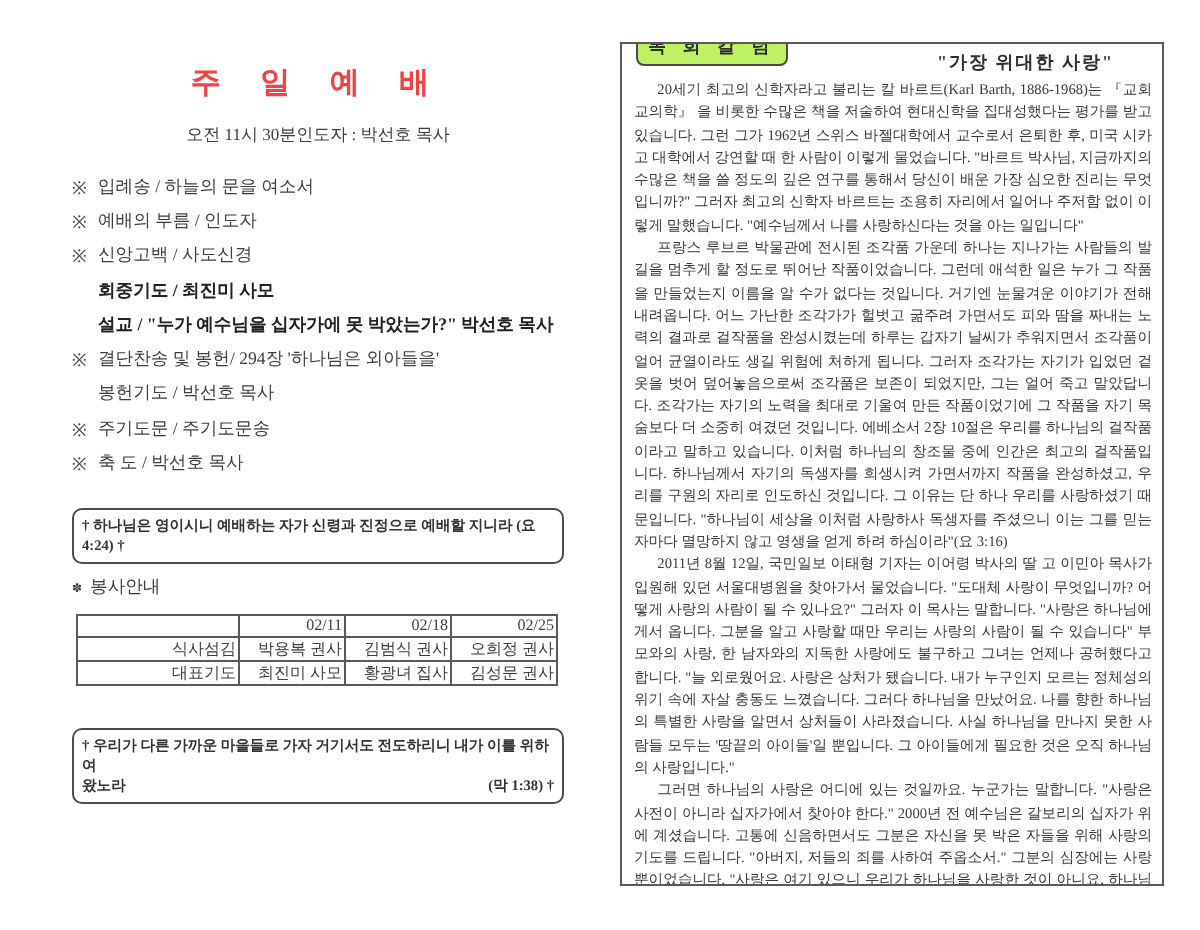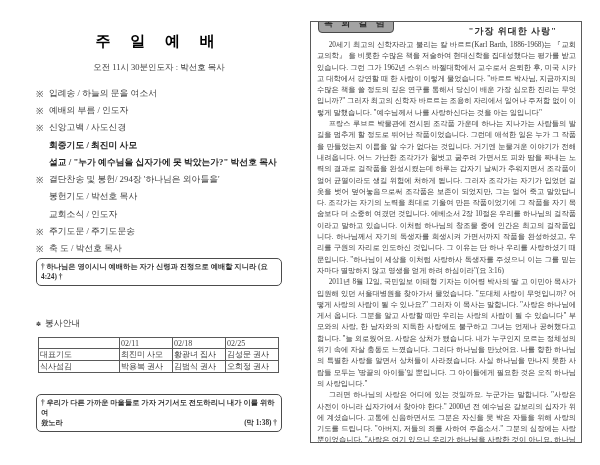--- a/index.html
+++ b/index.html
@@ -3,41 +3,41 @@
 <meta charset="utf-8">
 <style>
   html,body{margin:0;padding:0;}
   body{
     width:600px;height:465px;background:#ffffff;position:relative;
     font-family:"Liberation Serif","DejaVu Serif",serif;color:#3d3d3d;
     overflow:hidden;
   }
   
   .page-left{position:absolute;left:36px;top:26px;width:246px;}
-  .title{text-align:center;font-size:15px;font-weight:bold;letter-spacing:8px;color:#000000;margin-top:6px;}
+  .title{text-align:center;font-size:15px;font-weight:bold;letter-spacing:8px;color:#ef4444;margin-top:6px;}
   .hdr{display:flex;justify-content:center;font-size:8.5px;margin-top:11px;padding:0 2px;}
   .items{margin-top:11px;}
   .wo-item{display:flex;font-size:8.8px;height:17.3px;align-items:center;}
   .wo-item .mark{width:13px;flex:0 0 13px;}
   .wo-item.bold{font-weight:bold;color:#222;}
   .stand-note{font-size:7.4px;margin:1px 0 0 27px;letter-spacing:1px;}
   .vbox{border:1px solid #4c4c4c;border-radius:5px;font-size:7.3px;font-weight:bold;
-        padding:3px 4px;color:#333;line-height:10px;}
+        padding:3px 4px;margin-top:13px;color:#333;line-height:10px;}
   .vbox .l2{display:flex;justify-content:space-between;}
-  .svc-h{font-size:8.8px;margin-top:32px;display:flex;align-items:center;}
+  .svc-h{font-size:8.8px;margin-top:6px;display:flex;align-items:center;}
   .svc-h .bullet{font-size:6px;margin-right:4px;}
   table.svc{border-collapse:collapse;margin:7px 0 0 2px;table-layout:fixed;}
-  table.svc td{border:1px solid #5a5a5a;font-size:8px;text-align:left;padding:0 1px;height:10.5px;}
+  table.svc td{border:1px solid #5a5a5a;font-size:8px;text-align:right;padding:0 1px;height:10.5px;}
   table.svc td.c0{width:78px;}
   table.svc td.c1,table.svc td.c2,table.svc td.c3{width:50px;}
   .vbox2{margin-top:21px;}
   
   .page-right{position:absolute;left:310px;top:21px;width:272px;height:422px;
               border:1px solid #5a5a5a;box-sizing:border-box;overflow:hidden;}
-  .col-label{position:absolute;top:-7px;left:7px;background:#a3a3a3;border:1px solid #4a4a4a;
+  .col-label{position:absolute;top:-7px;left:7px;background:#bef264;border:1px solid #4a4a4a;
              border-radius:4px;padding:1px 5px 2px 5px;font-weight:bold;font-size:9px;
              letter-spacing:3px;color:#2f2f2f;}
   .col-title{position:absolute;top:3px;left:0;right:24px;text-align:right;font-weight:bold;
              font-size:9px;letter-spacing:1px;color:#2f2f2f;}
   .col-body{padding:17px 5px 0 6px;}
   .col-body p{margin:0;font-size:7.3px;line-height:11.3px;text-align:justify;
               text-indent:1.6em;word-break:break-all;color:#3a3a3a;}
 </style>
 </head>
 <body>
@@ -73,24 +73,20 @@
     </div>
     <div class="wo-item">
       <span class="mark">※</span>
       <span class="txt">결단찬송 및 봉헌/ 294장 '하나님은 외아들을'</span>
     </div>
     <div class="wo-item">
       <span class="mark"></span>
       <span class="txt">봉헌기도 / 박선호 목사</span>
     </div>
     <div class="wo-item">
-      <span class="mark"></span>
-      <span class="txt">교회소식 / 인도자</span>
-    </div>
-    <div class="wo-item">
       <span class="mark">※</span>
       <span class="txt">주기도문 / 주기도문송</span>
     </div>
     <div class="wo-item">
       <span class="mark">※</span>
       <span class="txt">축 도 / 박선호 목사</span>
     </div>
   </div>
 
 
@@ -103,30 +99,30 @@
 
   <table class="svc">
     <tbody>
         <tr>
       <td class="c0"></td>
       <td class="c1">02/11</td>
       <td class="c2">02/18</td>
       <td class="c3">02/25</td>
     </tr>
     <tr>
+      <td class="c0">식사섬김</td>
+      <td class="c1">박용복 권사</td>
+      <td class="c2">김범식 권사</td>
+      <td class="c3">오희정 권사</td>
+    </tr>
+    <tr>
       <td class="c0">대표기도</td>
       <td class="c1">최진미 사모</td>
       <td class="c2">황광녀 집사</td>
       <td class="c3">김성문 권사</td>
-    </tr>
-    <tr>
-      <td class="c0">식사섬김</td>
-      <td class="c1">박용복 권사</td>
-      <td class="c2">김범식 권사</td>
-      <td class="c3">오희정 권사</td>
     </tr>
   </tbody>
     </table>
 
   <div class="vbox vbox2">
     <div>† 우리가 다른 가까운 마을들로 가자 거기서도 전도하리니 내가 이를 위하여</div>
     <div class="l2">
       <span>왔노라</span>
       <span>(막 1:38) †</span>
     </div>

